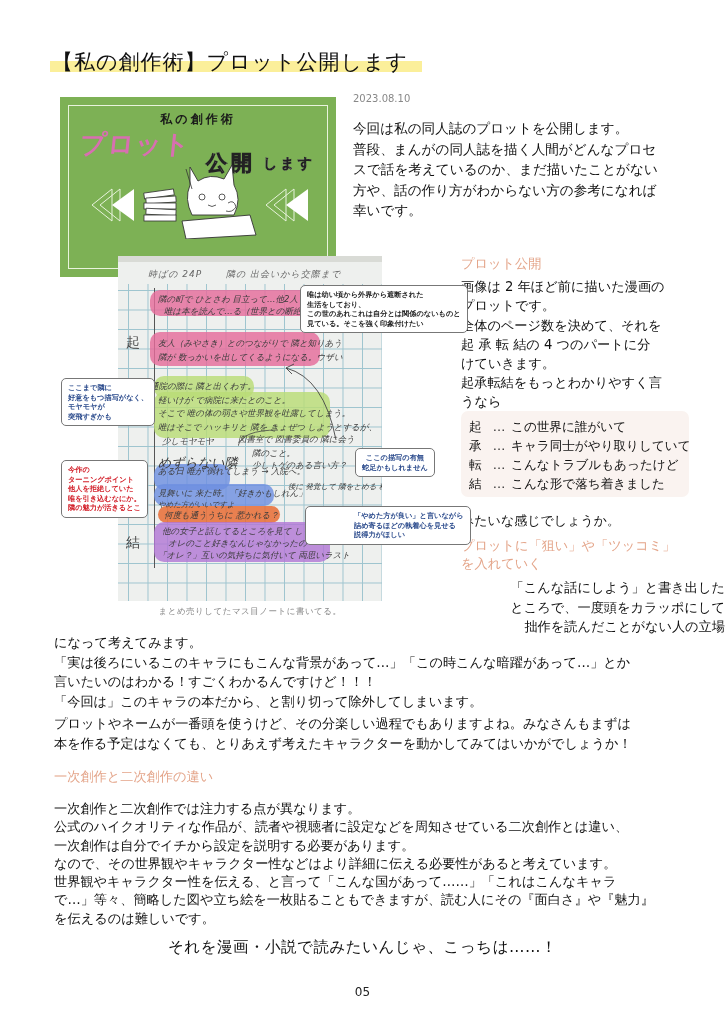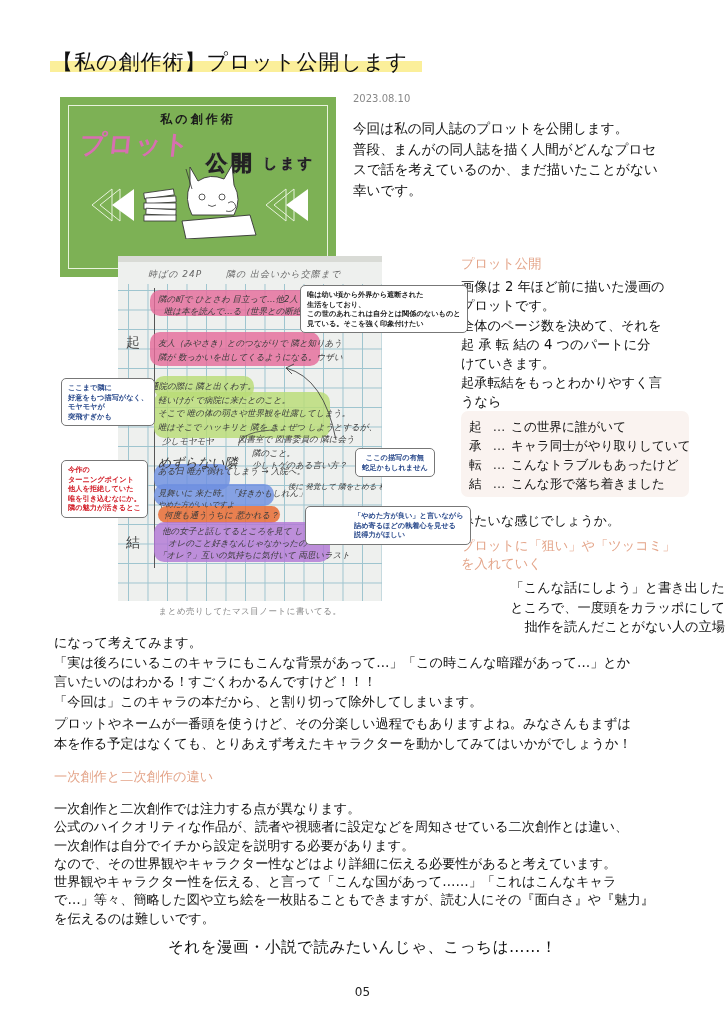--- a/index.html
+++ b/index.html
@@ -178,20 +178,21 @@
     </g>
   </svg>
 </div>
 
 <div class="abs date">2023.08.10</div>
 
 <div class="abs intro">
   <p>今回は私の同人誌のプロットを公開します。</p>
   <p>普段、まんがの同人誌を描く人間がどんなプロセ</p>
   <p>スで話を考えているのか、まだ描いたことがない</p>
+  <p>方や、話の作り方がわからない方の参考になれば</p>
   <p>幸いです。</p>
 </div>
 
 <div class="abs photo">
   <div class="photo-paper"></div>
   <div class="photo-topband"></div>
   <div class="photo-header">時ばの 24P　　 隣の 出会いから交際まで</div>
   <div class="vline" style="left:36px;top:32px;height:280px;"></div>
 
   <div class="margin-kanji" style="left:8px;top:78px;">起</div>

